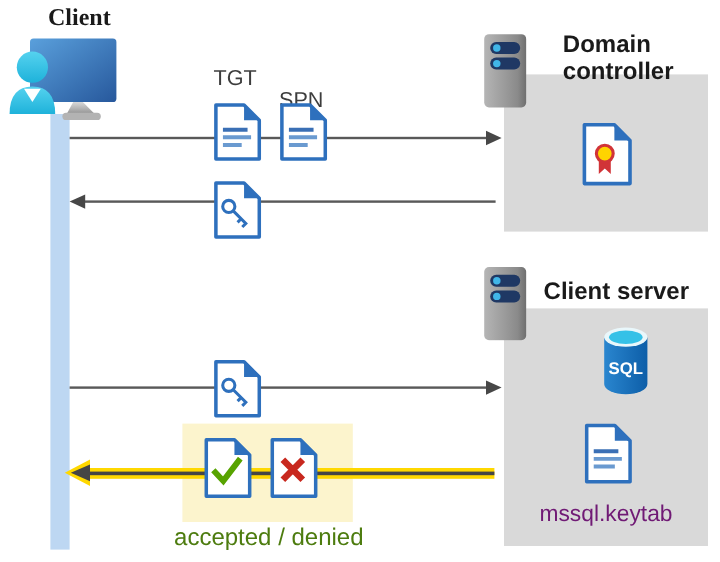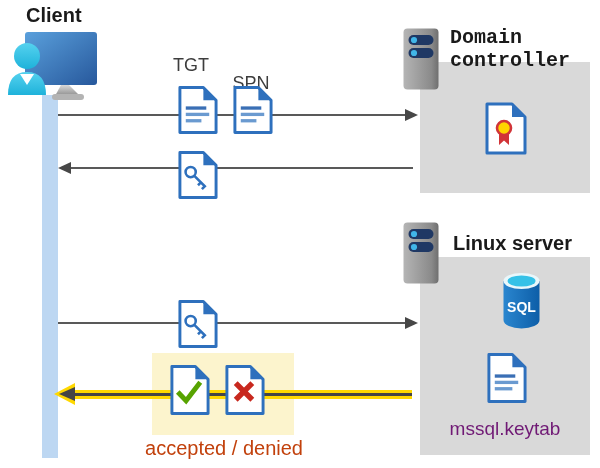--- a/index.html
+++ b/index.html
@@ -33,21 +33,21 @@
 </head>
 <body>
 
 <div id="stage">
 
   <div class="abs timeline" style="left:42px;top:95px;width:16px;height:363px;z-index:1;"></div>
 
   <div class="abs panel" style="left:420px;top:62px;width:170px;height:131px;z-index:0;"></div>
   <div class="abs panel" style="left:420px;top:257px;width:170px;height:198px;z-index:0;"></div>
 
-  <div class="abs actor-label" style="left:26px;top:4px;">Client</div>
+  <div class="abs actor-label" style="left:40px;top:4px;font-family:Liberation Serif, serif;">Client</div>
   <div class="abs icon" style="left:3px;top:28px;">
     <svg width="98" height="74" viewBox="0 0 98 74">
       <defs>
         <linearGradient id="monG" x1="0" y1="0" x2="1" y2="1">
           <stop offset="0" stop-color="#5aa0dc"></stop>
             <stop offset="1" stop-color="#27589c"></stop>
         </linearGradient>
         <linearGradient id="stdG" x1="0" y1="0" x2="0" y2="1">
           <stop offset="0" stop-color="#d9d9d9"></stop>
             <stop offset="1" stop-color="#8c8c8c"></stop>
@@ -59,21 +59,21 @@
       </defs>
       <rect x="22" y="4" width="72" height="53" rx="3" fill="url(#monG)"></rect>
       <polygon points="58,57 52,68 77,68 66,57" fill="url(#stdG)"></polygon>
       <rect x="49" y="66" width="32" height="6" rx="3" fill="#b3b3b3"></rect>
       <circle cx="24" cy="28" r="13" fill="url(#perG)"></circle>
       <path d="M5 67 Q5 44 24 44 Q43 44 43 67 Z" fill="url(#perG)"></path>
       <path d="M17 46 L24 57 L31 46 Z" fill="#ffffff"></path>
     </svg>
   </div>
 
-  <div class="abs small-label" style="left:173px;top:55px;width:46px;">TGT</div>
+  <div class="abs small-label" style="left:173px;top:55px;width:46px;text-align:center;">TGT</div>
   <div class="abs small-label" style="left:228px;top:73px;width:46px;text-align:center;">SPN</div>
 
   <div class="abs arrow" style="left:58px;top:114px;width:348px;">
     <span class="head-r"></span>
   </div>
 
   <div class="abs icon" style="left:176px;top:85px;">
     <svg width="43" height="50" viewBox="0 0 44 50">
       <path d="M4 2 H28 L41 15 V48 H4 Z" fill="#ffffff" stroke="#2e70bd" stroke-width="3" stroke-linejoin="round"></path>
       <path d="M28 2 L41 15 H28 Z" fill="#2e70bd"></path>
@@ -101,21 +101,21 @@
       <path d="M4 2 H28 L41 15 V48 H4 Z" fill="#ffffff" stroke="#2e70bd" stroke-width="3" stroke-linejoin="round"></path>
       <path d="M28 2 L41 15 H28 Z" fill="#2e70bd"></path>
       <g fill="none" stroke="#2e70bd" stroke-width="2.6">
         <circle cx="15" cy="22" r="5.2"></circle>
         <path d="M18.8 25.8 L29.5 36.5 L26.5 39.5"></path>
         <path d="M25.5 32.5 L22.5 35.5"></path>
       </g>
     </svg>
   </div>
 
-  <div class="abs actor-label" style="left:450px;top:26px;width:125px;font-family:Liberation Mono, monospace;">Domain controller</div>
+  <div class="abs actor-label" style="left:469px;top:26px;width:125px;">Domain controller</div>
   <div class="abs icon" style="left:403px;top:28px;">
     <svg width="36" height="62" viewBox="0 0 36 62">
       <defs>
         <linearGradient id="srvG" x1="0" y1="0" x2="1" y2="0">
           <stop offset="0" stop-color="#b5b5b5"></stop>
             <stop offset="0.8" stop-color="#8a8a8a"></stop>
             <stop offset="1" stop-color="#6f6f6f"></stop>
         </linearGradient>
       </defs>
       <rect x="0.5" y="0.5" width="35" height="61" rx="4" fill="url(#srvG)"></rect>
@@ -128,21 +128,21 @@
 
   <div class="abs icon" style="left:483px;top:102px;">
     <svg width="45" height="53" viewBox="0 0 45 53">
       <path d="M4 2 H29 L42 15 V51 H4 Z" fill="#ffffff" stroke="#2e70bd" stroke-width="3" stroke-linejoin="round"></path>
       <path d="M29 2 L42 15 H29 Z" fill="#2e70bd"></path>
       <path d="M16 30 L16 43 L21 38.5 L26 43 L26 30 Z" fill="#d13438"></path>
       <circle cx="21" cy="26" r="7" fill="#ffd400" stroke="#d13438" stroke-width="2.6"></circle>
     </svg>
   </div>
 
-  <div class="abs actor-label" style="left:453px;top:232px;width:145px;">Linux server</div>
+  <div class="abs actor-label" style="left:453px;top:232px;width:145px;">Client server</div>
   <div class="abs icon" style="left:403px;top:222px;">
     <svg width="36" height="62" viewBox="0 0 36 62">
       <rect x="0.5" y="0.5" width="35" height="61" rx="4" fill="url(#srvG)"></rect>
       <rect x="5.5" y="7" width="25" height="10" rx="5" fill="#1f3864"></rect>
       <circle cx="11" cy="12" r="3.1" fill="#41b6e8"></circle>
       <rect x="5.5" y="20" width="25" height="10" rx="5" fill="#1f3864"></rect>
       <circle cx="11" cy="25" r="3.1" fill="#41b6e8"></circle>
     </svg>
   </div>
 
@@ -204,15 +204,15 @@
   </div>
 
   <div class="abs icon" style="left:223px;top:364px;">
     <svg width="43" height="52" viewBox="0 0 44 52">
       <path d="M4 2 H28 L41 15 V50 H4 Z" fill="#ffffff" stroke="#2e70bd" stroke-width="3" stroke-linejoin="round"></path>
       <path d="M28 2 L41 15 H28 Z" fill="#2e70bd"></path>
       <path d="M13 19 L30 36 M30 19 L13 36" fill="none" stroke="#c8281e" stroke-width="5.6"></path>
     </svg>
   </div>
 
-  <div class="abs result-label" style="left:118px;top:437px;width:212px;font-size:20px;color:#c2410c;">accepted / denied</div>
+  <div class="abs result-label" style="left:118px;top:437px;width:212px;font-size:20px;color:#4d7c0f;">accepted / denied</div>
 
 </div>
 
 </body></html>

